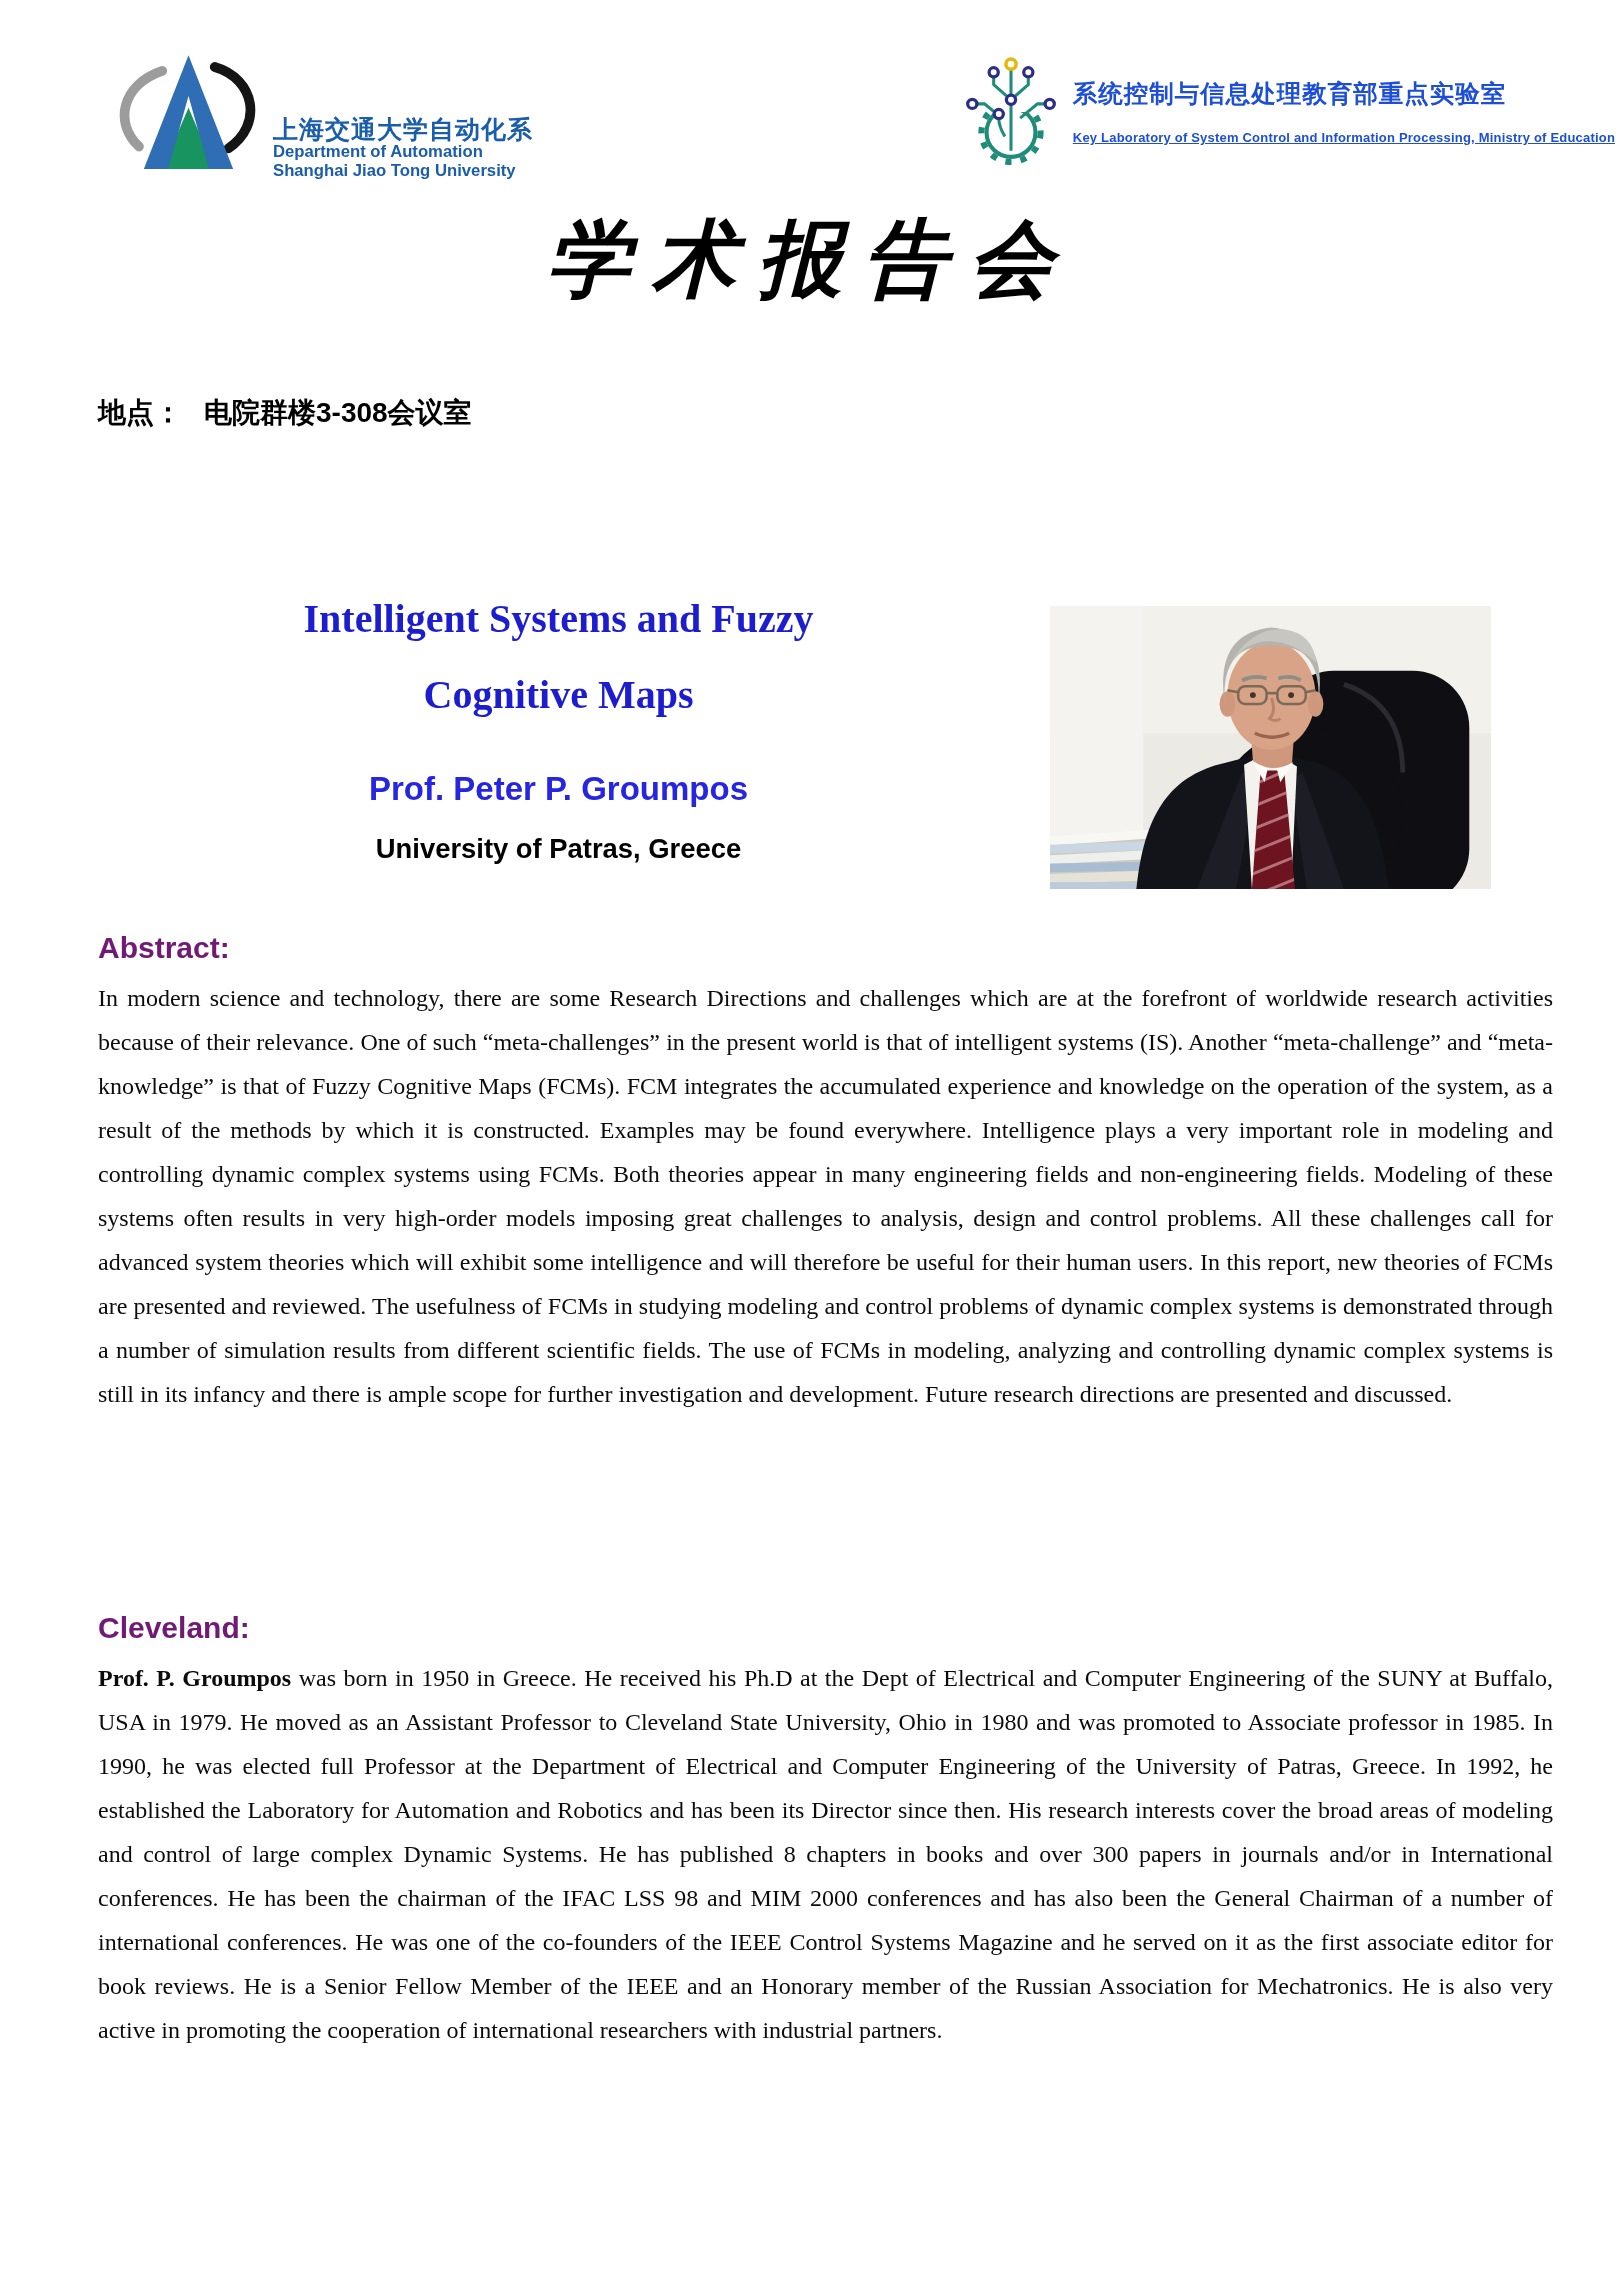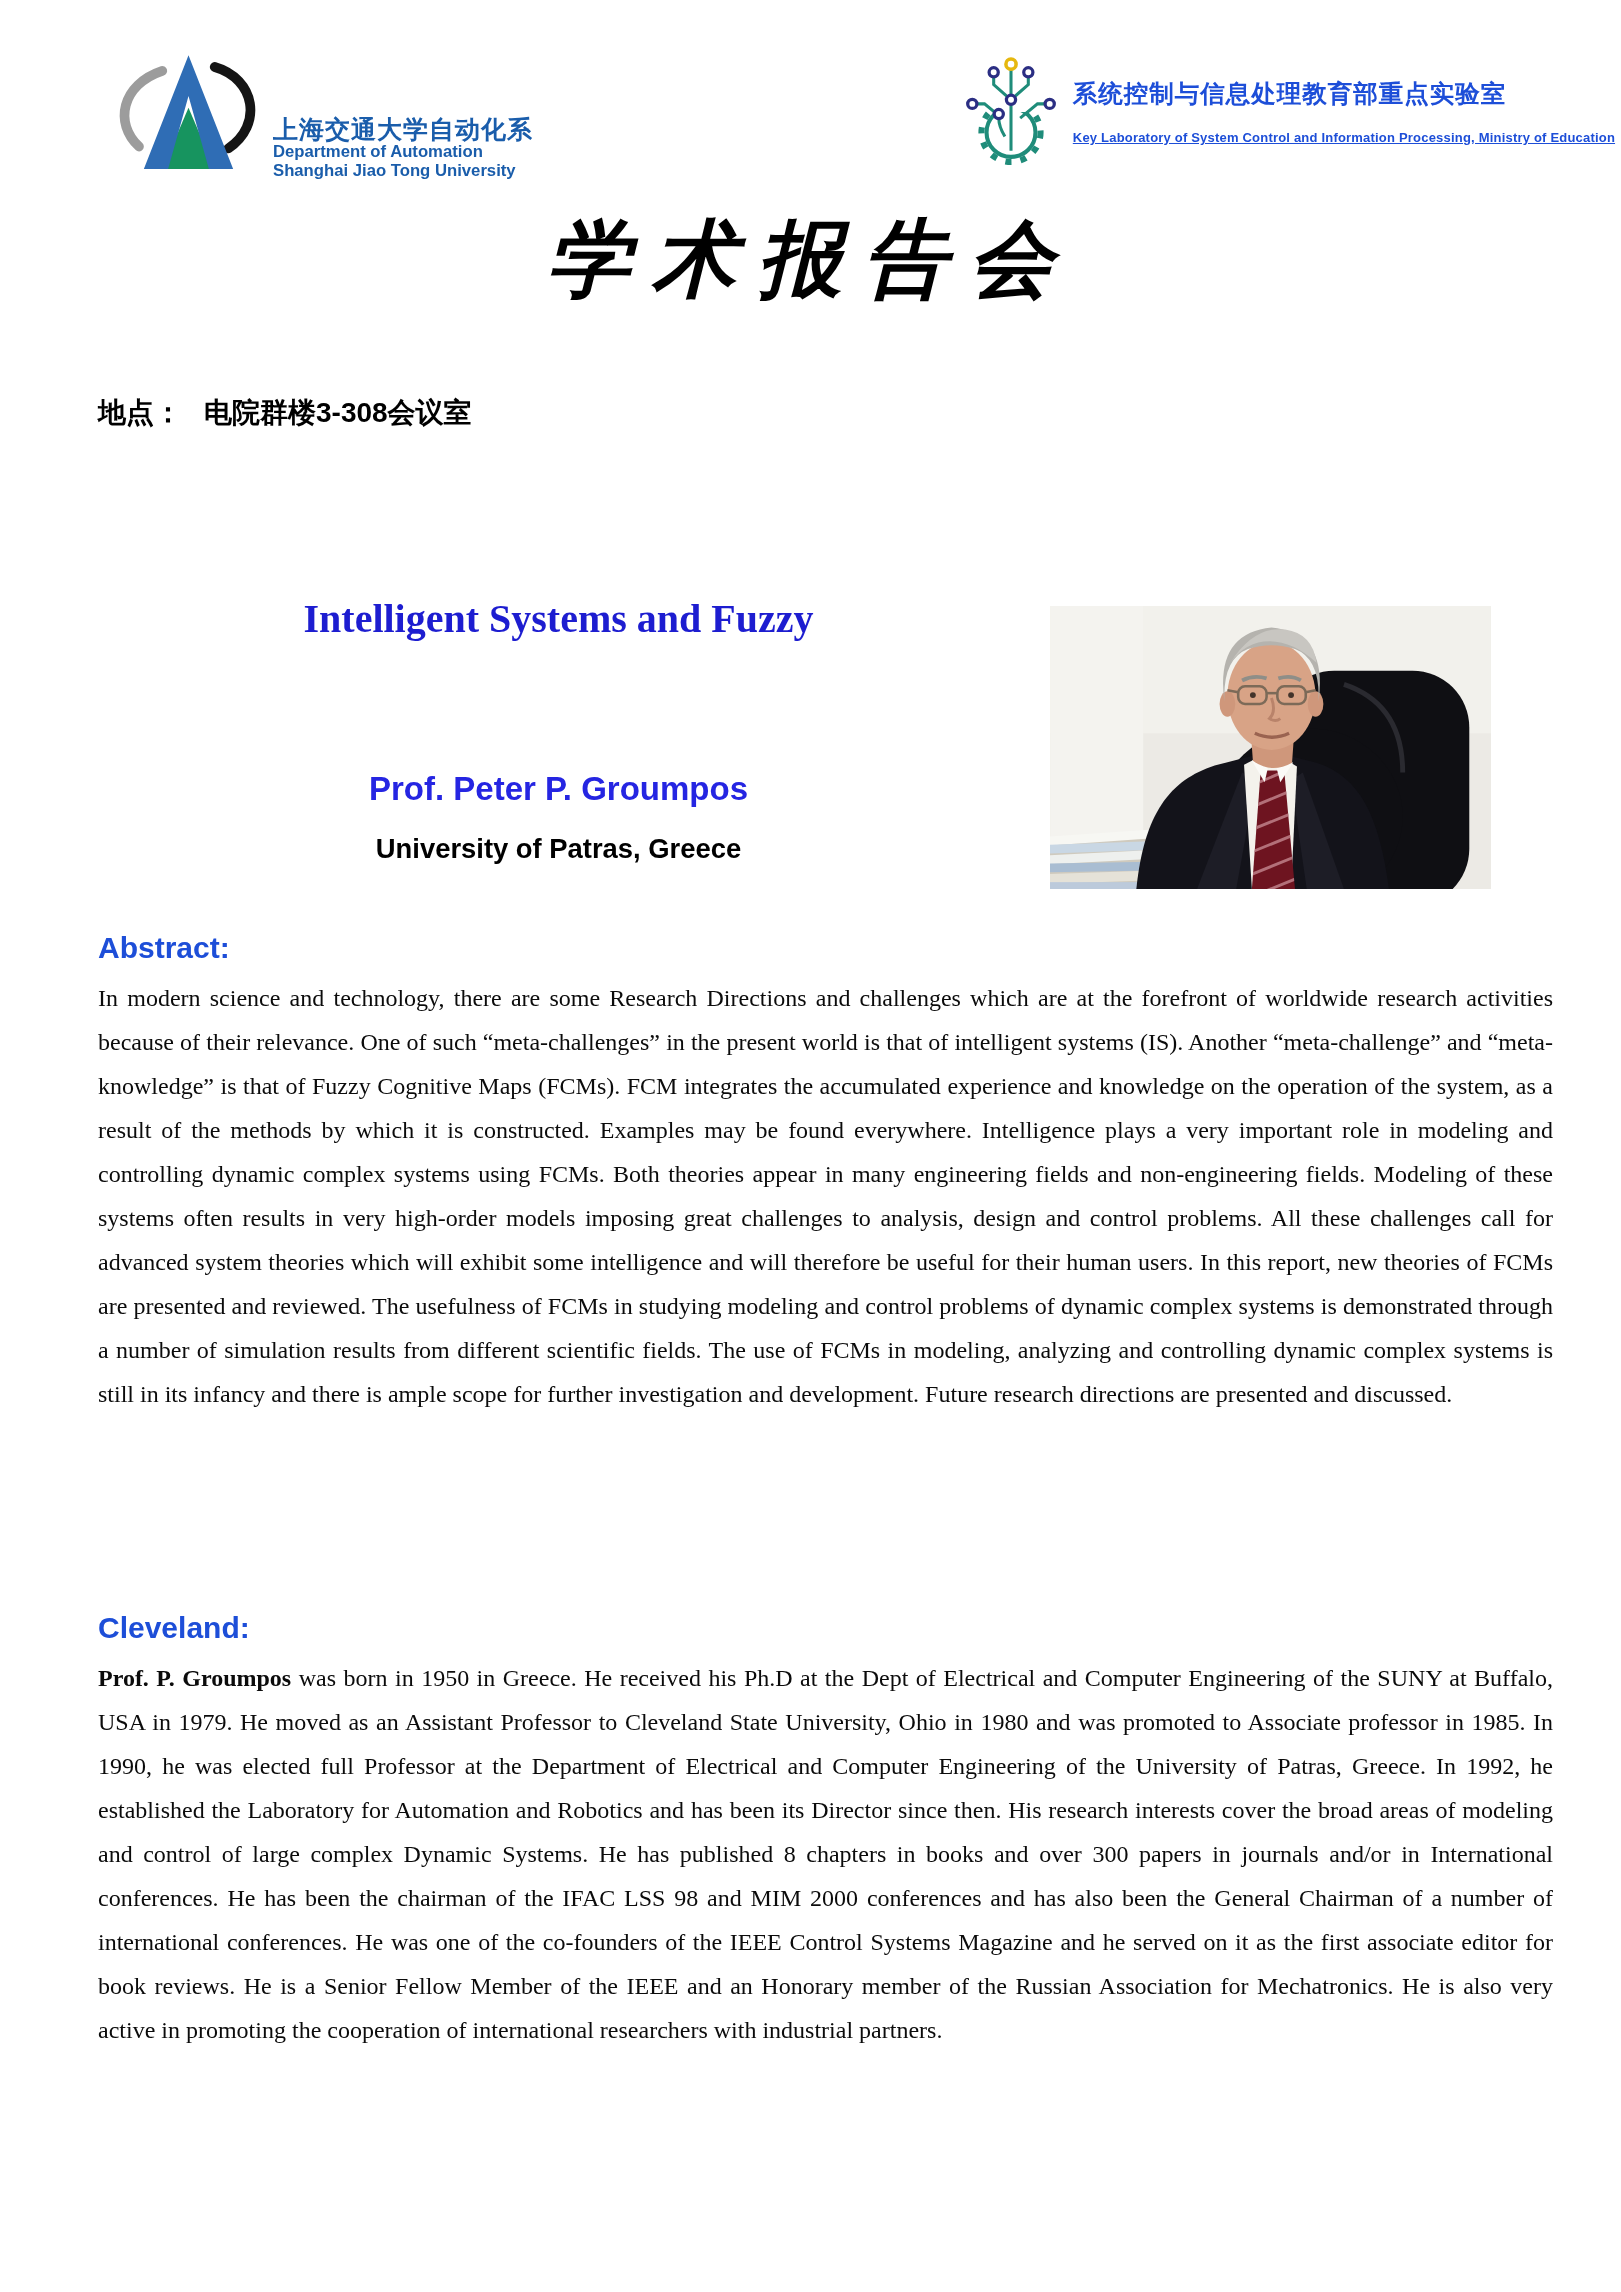--- a/index.html
+++ b/index.html
@@ -88,21 +88,21 @@
   }
   .photo svg{display:block;}
 
   
   .section{position:absolute; left:98px; width:1455px;}
   .sec-abstract{top:927px;}
   .sec-bio{top:1607px;}
   .section h2{
     margin:0 0 7.8px 0;
     font-family:"Liberation Sans", sans-serif;
-    font-size:30px; font-weight:bold; color:#1d4ed8; line-height:41px;
+    font-size:30px; font-weight:bold; color:#701a75; line-height:41px;
   }
   .section .body{
     font-family:"Liberation Serif", serif;
     font-size:24px; line-height:44px;
     text-align:justify; color:#0b0b0b;
   }
   .section .body b{font-weight:bold;}
 </style>
 </head>
 <body>
@@ -159,20 +159,21 @@
   <div class="banner">学术报告会</div>
 
   <div class="details">
     <div class="row">
       <span class="lbl">地点：</span><span>电院群楼3-308会议室</span>
     </div>
   </div>
 
   <div class="talk">
     <div class="t1">Intelligent Systems and Fuzzy</div>
+    <div class="t2">Cognitive Maps</div>
     <div class="speaker">Prof. Peter P. Groumpos</div>
     <div class="affil">University of Patras, Greece</div>
   </div>
 
   <div class="photo">
     <svg width="441" height="283" viewBox="0 0 450 289">
       <rect width="450" height="289" fill="#eceae5"></rect>
       <rect width="450" height="130" fill="#f2f1ec"></rect>
       <rect x="0" y="0" width="95" height="289" fill="#f4f3ef"></rect>
 

